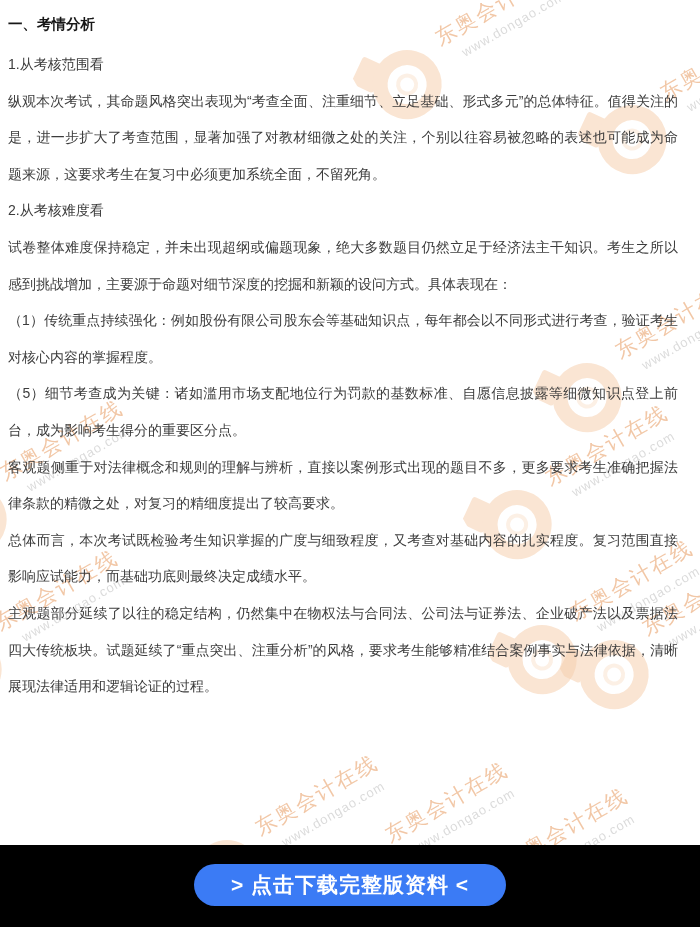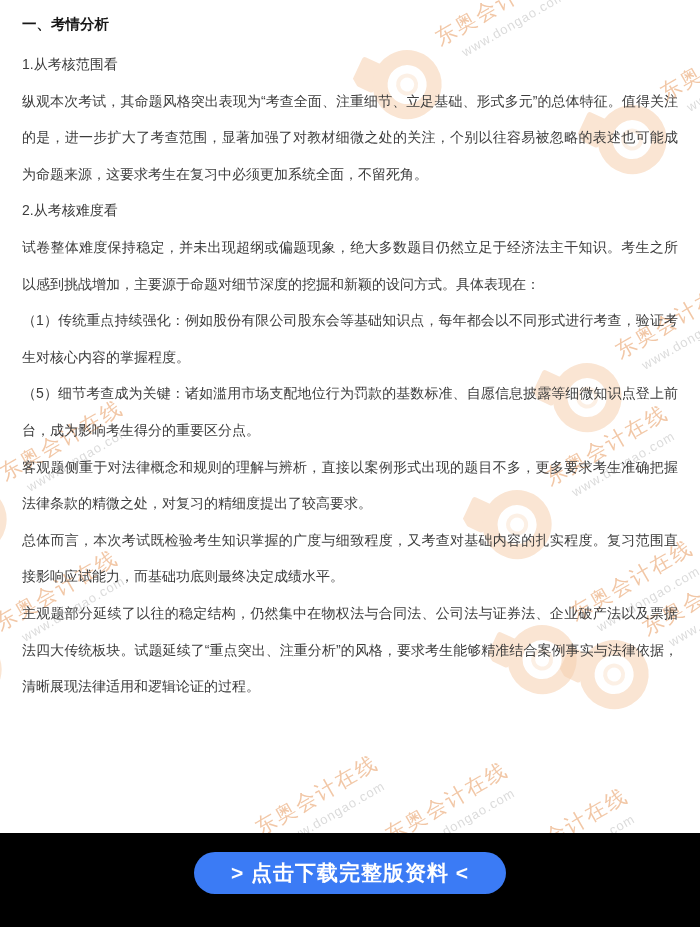--- a/index.html
+++ b/index.html
@@ -41,21 +41,21 @@
   .wm-url{
     font-size:13px;
     letter-spacing:1px;
     margin:6px 0 0 16px;
     white-space:nowrap;
   }
   
   .content{
     position:relative;
     z-index:1;
-    padding:10px 22px 0 22px;
+    padding:10px 22px 0 8px;
     color:#3c3c3c;
     font-size:14px;
   }
   .para{
     margin:0;
     line-height:36.6px;
     text-align:justify;
   }
   .para.heading{
     font-weight:bold;
@@ -64,21 +64,21 @@
     margin-bottom:8px;
     text-align:left;
     font-size:14.5px;
   }
   
   .footer-bar{
     position:absolute;
     left:0;
     bottom:0;
     width:700px;
-    height:94px;
+    height:82px;
     z-index:2;
     display:flex;
     align-items:flex-start;
     justify-content:center;
   }
   .download-btn{
     margin-top:19px;
     width:312px;
     height:42px;
     border:none;

